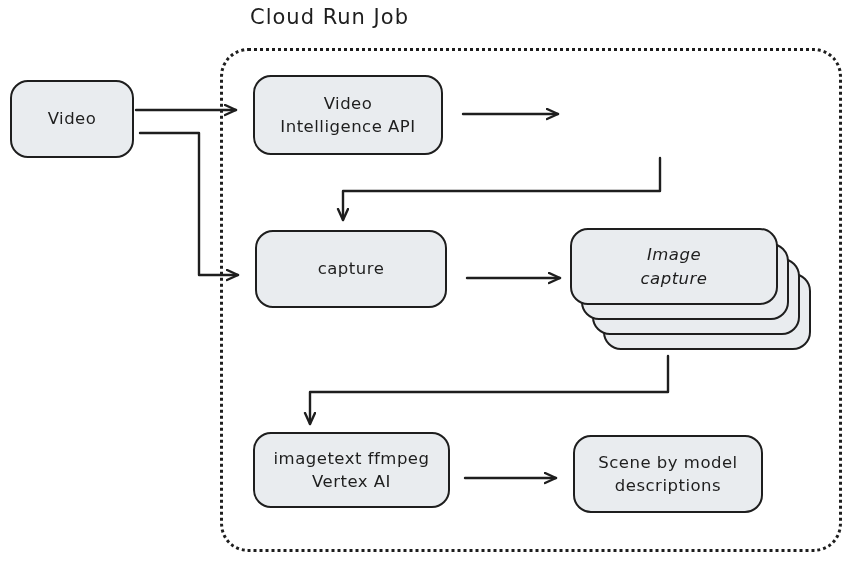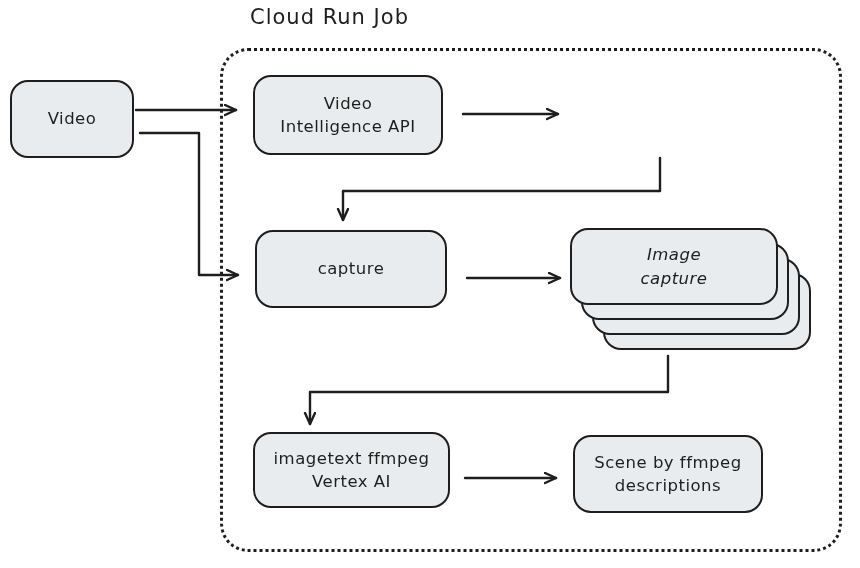--- a/index.html
+++ b/index.html
@@ -107,16 +107,16 @@
 
   <div class="node capture-layer-3"></div>
   <div class="node capture-layer-2"></div>
   <div class="node capture-layer-1"></div>
   <div class="node node-capture">Image
 capture</div>
 
   <div class="node node-imagetext">imagetext ffmpeg
 Vertex AI</div>
 
-  <div class="node node-descriptions">Scene by ffmpeg
+  <div class="node node-descriptions">Scene by model
 descriptions</div>
 
 </div>
 
 </body></html>

